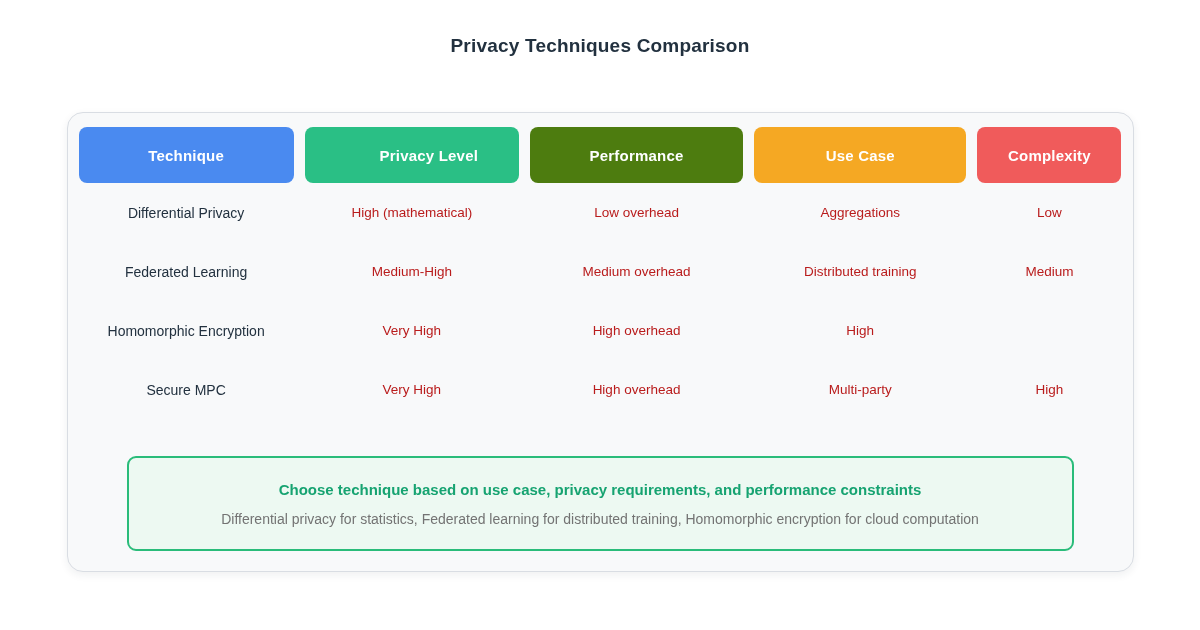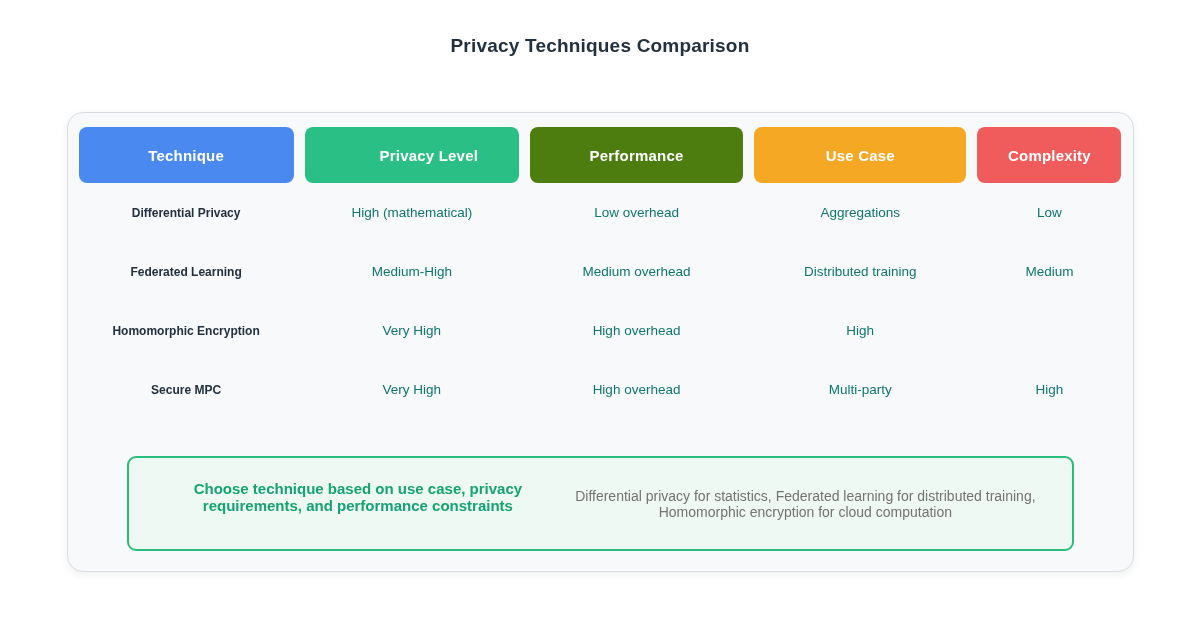--- a/index.html
+++ b/index.html
@@ -46,35 +46,36 @@
     font-weight: bold;
     font-size: 15px;
     letter-spacing: 0.2px;
   }
   .body-row {
     height: 59px;
   }
   .cell {
     text-align: center;
     font-size: 13.5px;
-    color: #0f766e;
+    color: #b91c1c;
   }
   .cell.technique {
-    font-weight: bold;
-    font-size: 12px;
+    font-weight: normal;
+    font-size: 14px;
     color: #22313f;
   }
   .note {
     box-sizing: border-box;
     margin: 37px 48px 0 48px;
     height: 95px;
     border: 2.5px solid #2abc7a;
     border-radius: 9px;
     background: #edf9f2;
     display: flex;
+    flex-direction: column;
     align-items: center;
     justify-content: center;
     text-align: center;
     padding: 0 24px;
   }
   .note-title {
     font-weight: bold;
     font-size: 15px;
     color: #16a371;
     margin-bottom: 13px;

